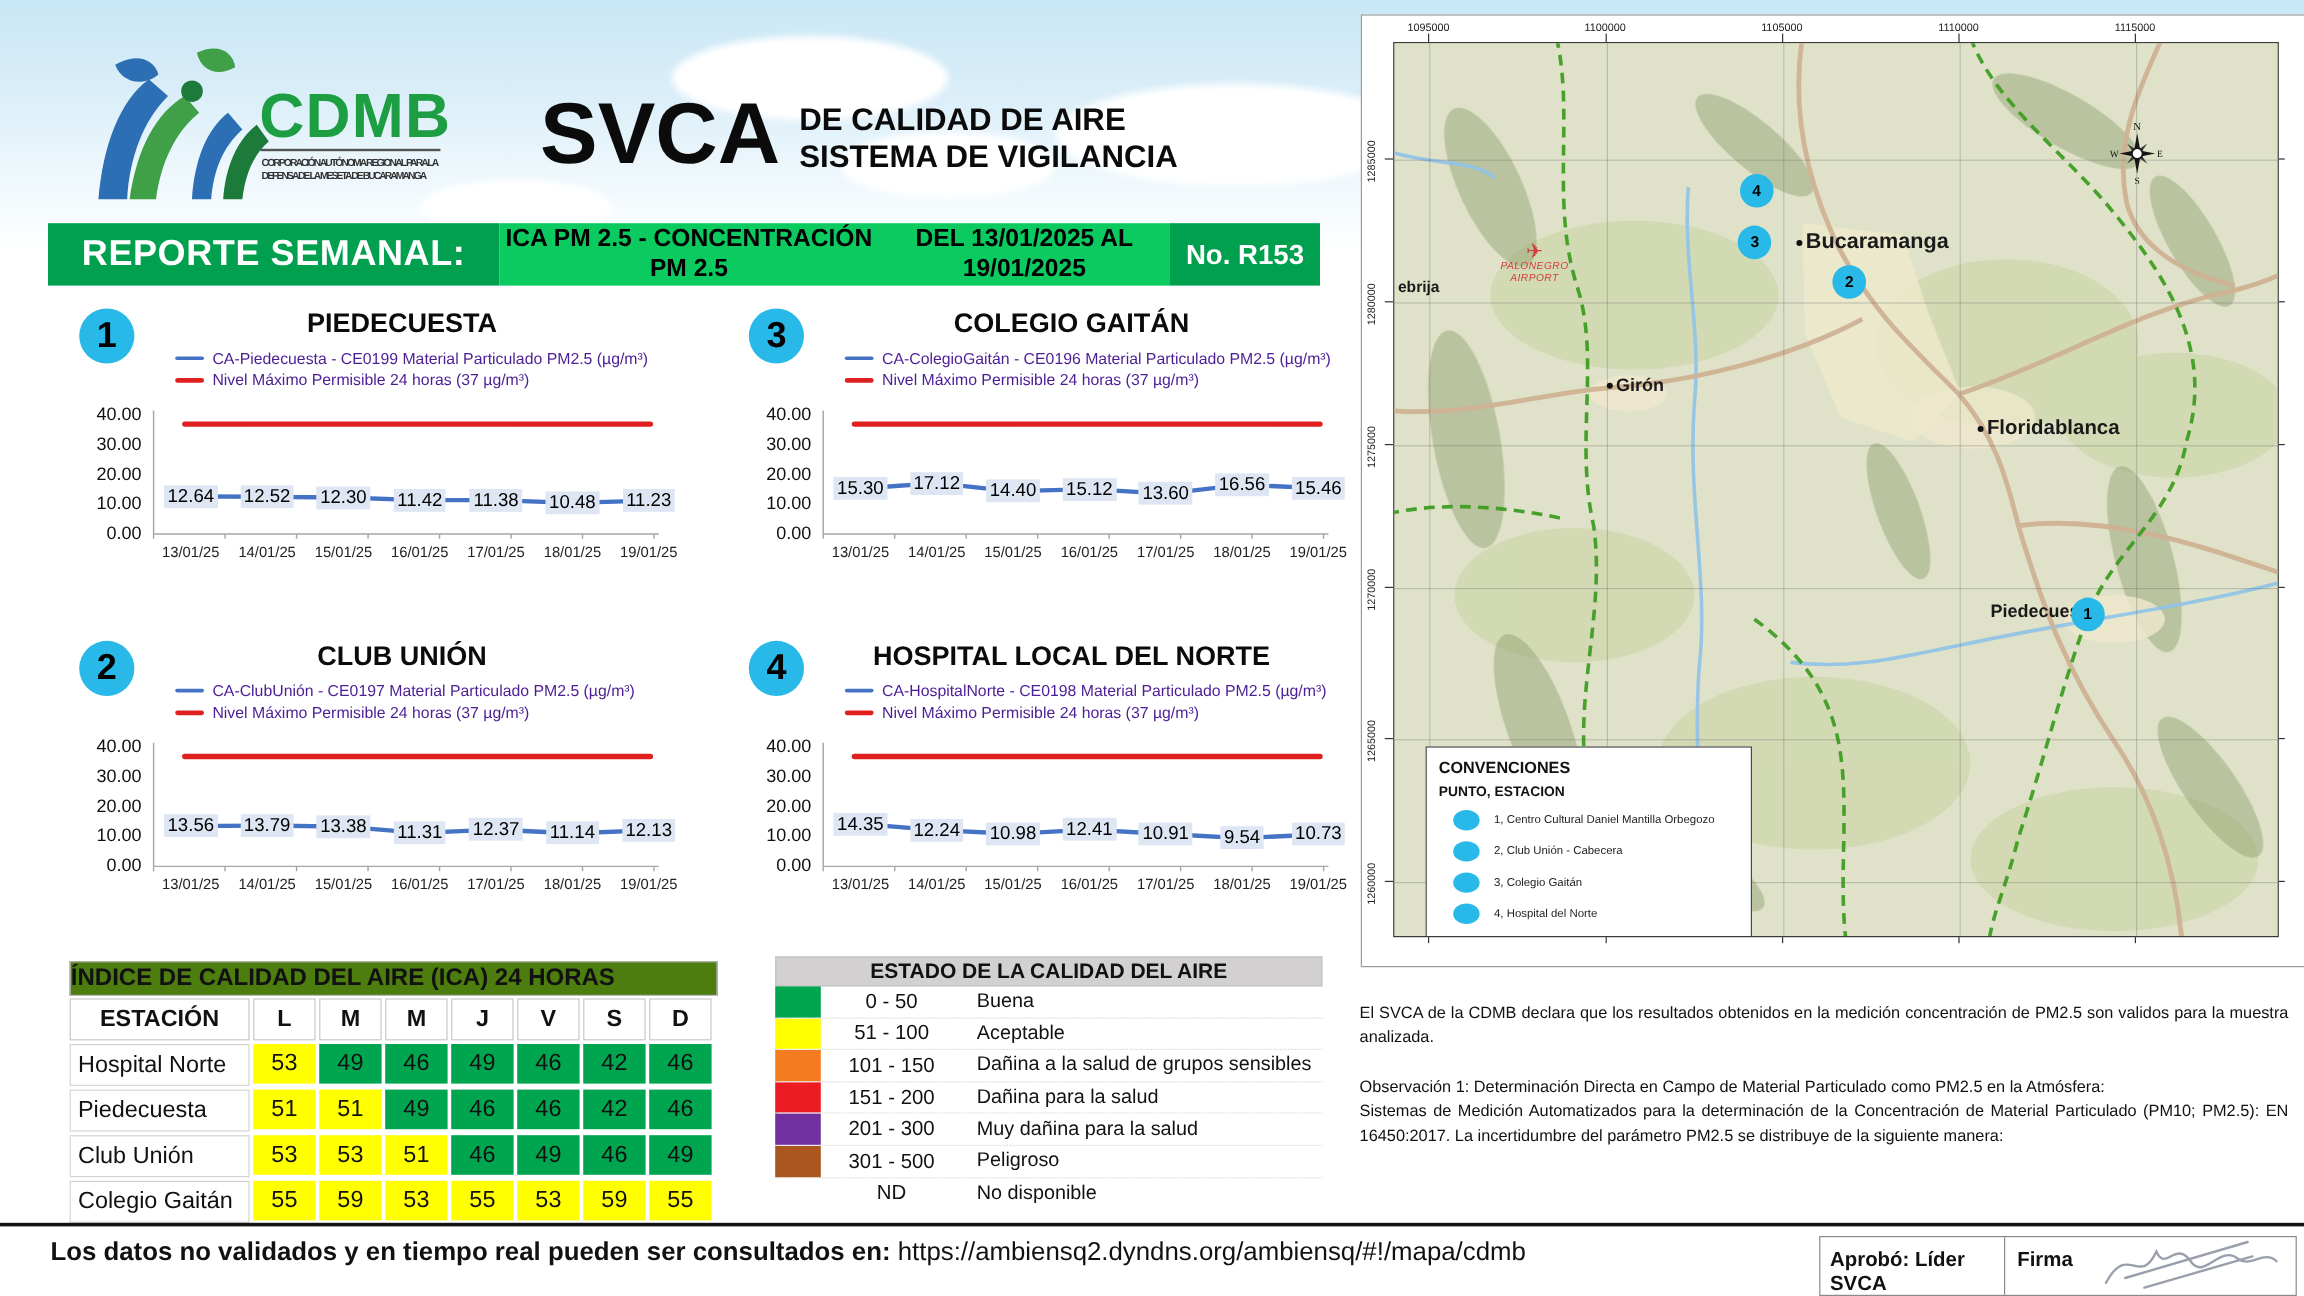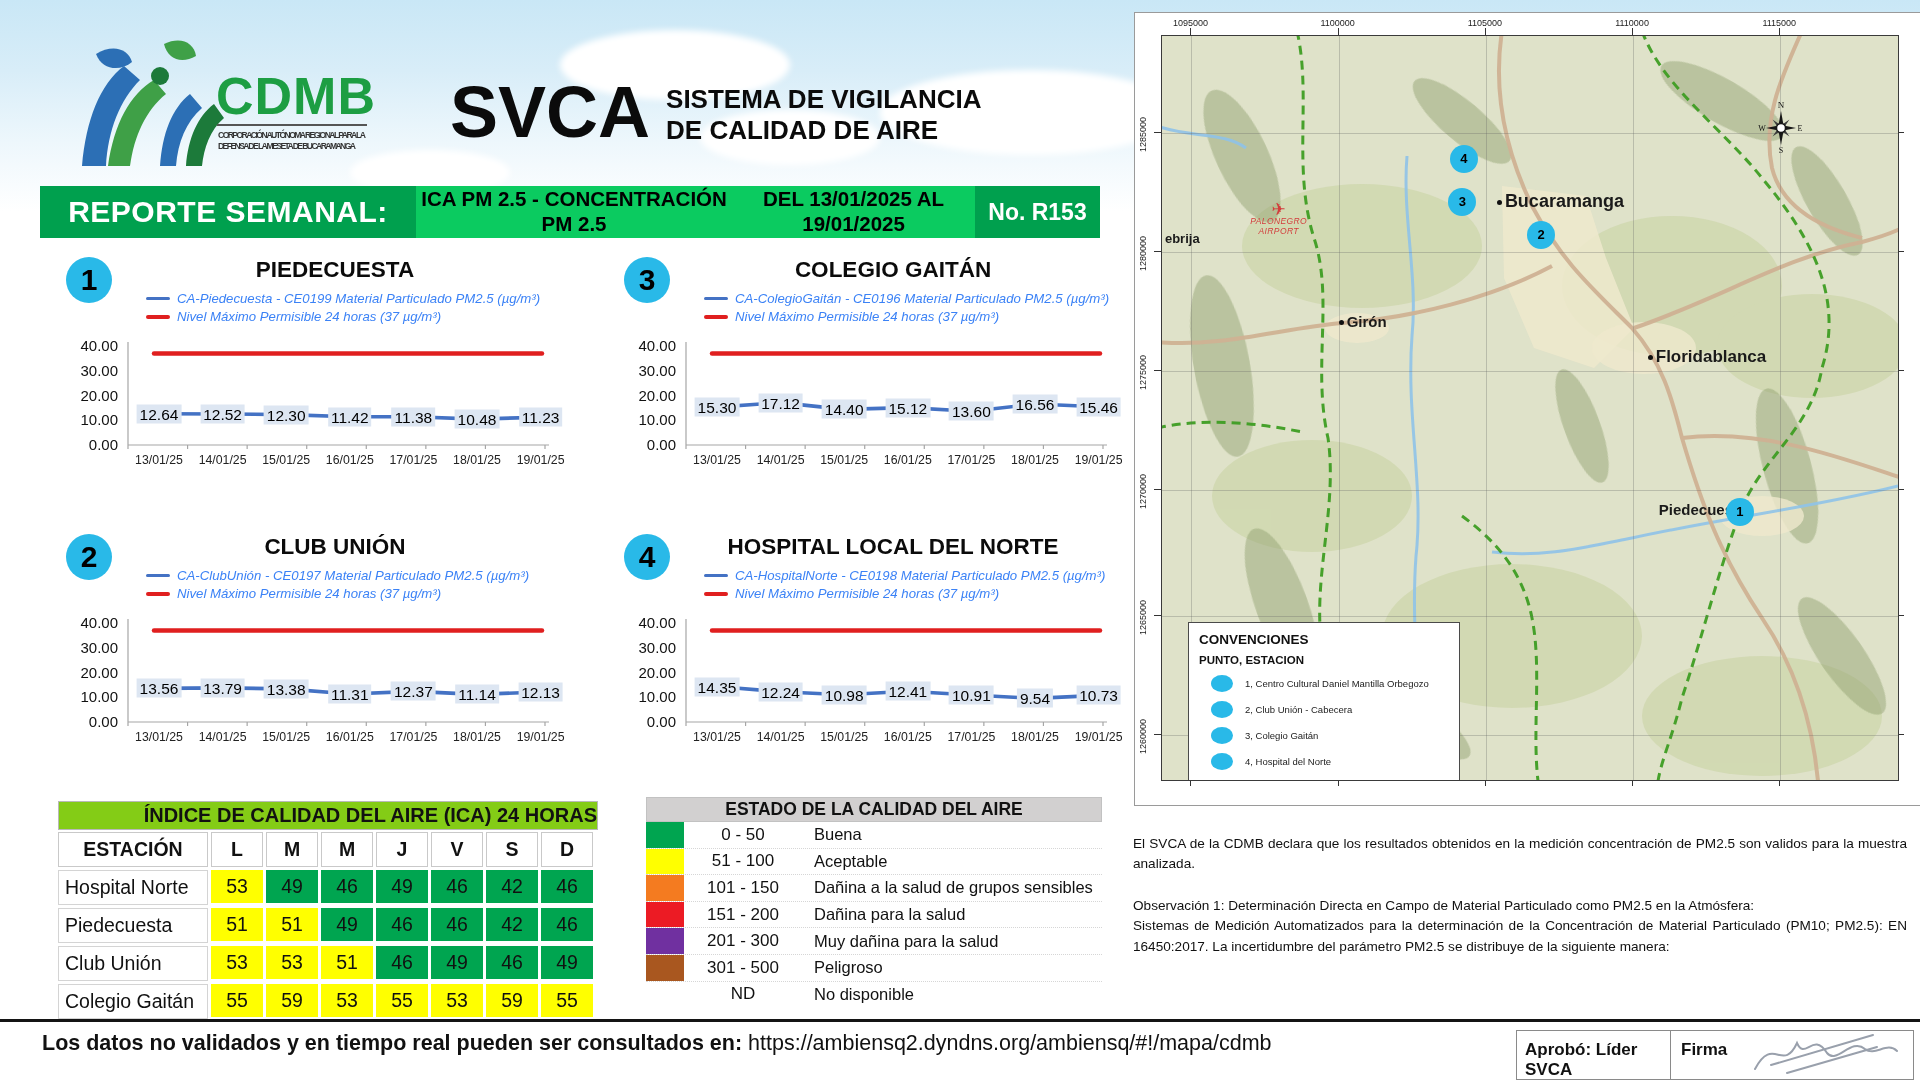--- a/index.html
+++ b/index.html
@@ -27,33 +27,33 @@
                 display:flex;align-items:center;justify-content:center;}
 
   
   .chart{position:absolute;width:534px;height:220px;z-index:2;}
   .chart.p0{left:58px;top:255px;} .chart.p1{left:616px;top:255px;}
   .chart.p2{left:58px;top:532px;} .chart.p3{left:616px;top:532px;}
   .badge{position:absolute;left:8px;top:2px;width:46px;height:46px;border-radius:50%;
          background:#29B9E8;color:#000;font-size:30px;font-weight:800;text-align:center;line-height:46px;}
   .c-title{position:absolute;left:64px;top:2px;width:426px;text-align:center;
            font-size:22.5px;font-weight:800;color:#0b0b0b;white-space:nowrap;}
-  .c-legend{position:absolute;left:88px;top:36px;font-size:13.2px;color:#3b82f6;font-style:italic;}
+  .c-legend{position:absolute;left:88px;top:36px;font-size:13.2px;color:#4c1d95;}
   .c-legend .row{display:flex;align-items:center;gap:7px;margin-bottom:3px;white-space:nowrap;}
   .sw-line{display:inline-block;width:24px;height:4px;border-radius:2px;}
   .ylab{position:absolute;width:60px;text-align:right;font-size:15px;color:#111;}
   .xlab{position:absolute;transform:translateX(-50%);font-size:12.3px;color:#222;white-space:nowrap;}
   .vlab{position:absolute;transform:translate(-50%,-50%);background:#dde6f2;padding:0 3px;
         font-size:15.5px;line-height:19px;color:#000;white-space:nowrap;}
   .plot-svg{position:absolute;left:0;top:0;}
 
   
   .ica{position:absolute;left:58px;top:801px;width:540px;z-index:2;}
-  .ica-title{height:27px;line-height:27px;background:#84cc16;border:1px solid #b9b9b9;
-             text-align:right;font-size:20px;font-weight:800;}
+  .ica-title{height:27px;line-height:27px;background:#4d7c0f;border:1px solid #b9b9b9;
+             text-align:left;font-size:20px;font-weight:800;}
   .ica-grid{display:grid;grid-template-columns:150px repeat(7,52px);gap:3px;margin-top:2px;}
   .ica-cell{height:33px;line-height:33px;text-align:center;font-size:19.5px;}
   .ica-head{font-weight:800;border:1px solid #c9c9c9;background:#fff;}
   .ica-station{text-align:left;padding-left:6px;border:1px solid #d4d4d4;background:#fff;}
 
   
   .estado{position:absolute;left:646px;top:797px;width:456px;z-index:2;}
   .estado-title{height:23px;line-height:23px;background:#d2d0d0;border:1px solid #c2c2c2;
                 text-align:center;font-size:17.5px;font-weight:800;}
   .estado-row{display:flex;align-items:center;height:25.6px;border-top:1px dotted #d6d6d6;}
@@ -131,22 +131,22 @@
     <text x="148" y="78" font-size="52" font-weight="bold" fill="#1d9e43" font-family="Liberation Sans, sans-serif" letter-spacing="1">CDMB</text>
     <rect x="149" y="88" width="150" height="2" fill="#555"></rect>
     <text x="150" y="102" font-size="8.6" font-weight="bold" fill="#333" font-family="Liberation Sans, sans-serif" textLength="148">CORPORACIÓN AUTÓNOMA REGIONAL PARA LA</text>
     <text x="150" y="113" font-size="8.6" font-weight="bold" fill="#333" font-family="Liberation Sans, sans-serif" textLength="138">DEFENSA DE LA MESETA DE BUCARAMANGA</text>
   </svg>
 </div>
 
 <div class="svca">
   <div class="svca-big">SVCA</div>
   <div class="svca-sub">
+    <div>DE CALIDAD DE AIRE</div>
     <div>SISTEMA DE VIGILANCIA</div>
-    <div>DE CALIDAD DE AIRE</div>
   </div>
 </div>
 
 <div class="banner">
   <div class="banner-left">REPORTE SEMANAL:</div>
   <div class="banner-mid">
     <div>ICA PM 2.5 - CONCENTRACIÓN PM 2.5</div>
     <div>DEL 13/01/2025 AL 19/01/2025</div>
   </div>
   <div class="banner-right">No. R153</div>

